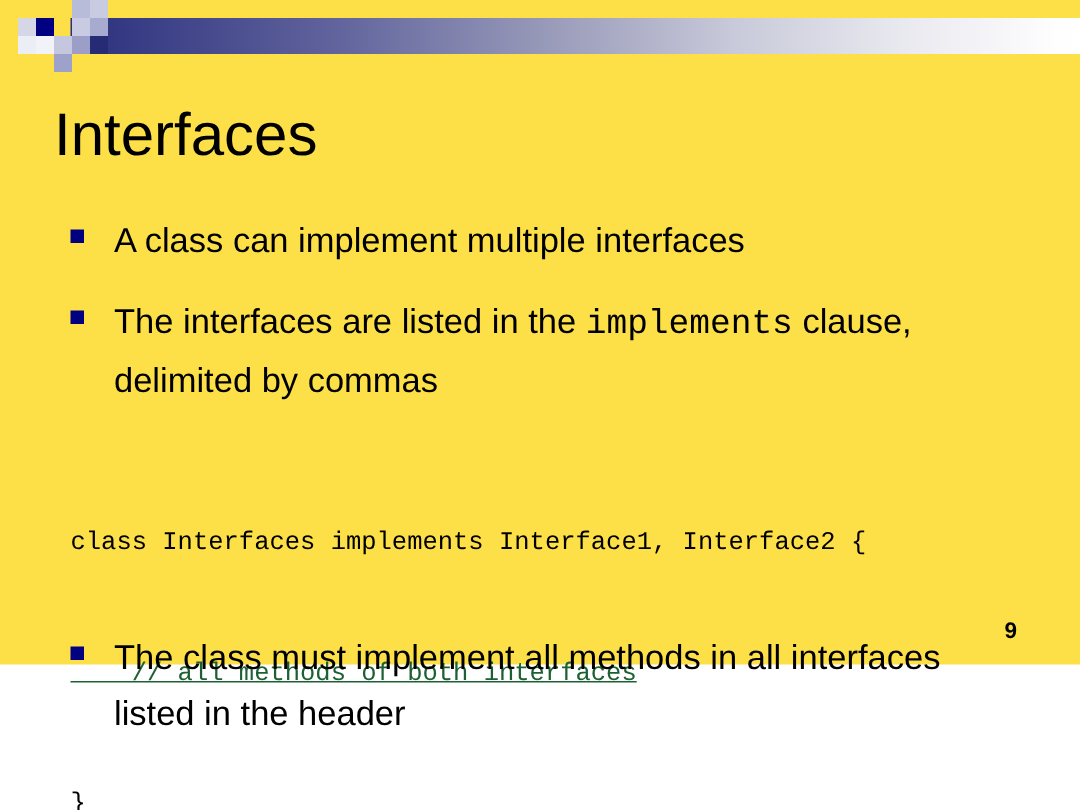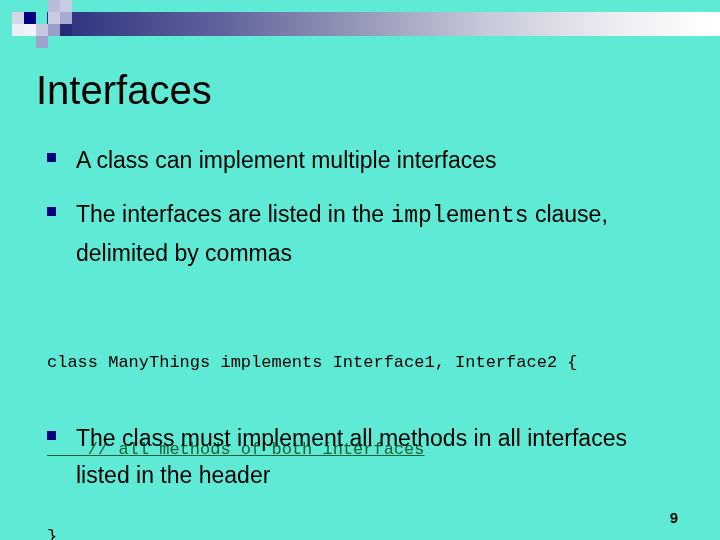--- a/index.html
+++ b/index.html
@@ -12,22 +12,22 @@
     background: #ffffff;
     font-family: "Liberation Sans", sans-serif;
     overflow: hidden;
     position: relative;
   }
 
   .slide {
     position: absolute;
     inset: 0;
     width: 720px;
-    height: 540px;
-    background: #5eead4;
+    height: 443px;
+    background: #fde047;
   }
 
   
   .deco {
     position: absolute;
     top: 0;
     left: 0;
     width: 720px;
     height: 48px;
   }
@@ -157,21 +157,21 @@
     <span class="bullet-mark"></span>
     <span class="bullet-text">A class can implement multiple interfaces</span>
   </div>
 
   <div class="bullet" id="bullet-2">
     <span class="bullet-mark"></span>
     <span class="bullet-text"><span>The interfaces are listed in the </span><span class="mono-inline">implements</span><span> clause, delimited by commas</span></span>
   </div>
 
   <div class="code">
-    <span class="code-line">class ManyThings implements Interface1, Interface2 {</span>
+    <span class="code-line">class Interfaces implements Interface1, Interface2 {</span>
     <span class="code-line comment">    // all methods of both interfaces</span>
     <span class="code-line">}</span>
   </div>
 
   <div class="bullet" id="bullet-3">
     <span class="bullet-mark"></span>
     <span class="bullet-text">The class must implement all methods in all interfaces listed in the header</span>
   </div>
 
   <div class="page-number">9</div>

